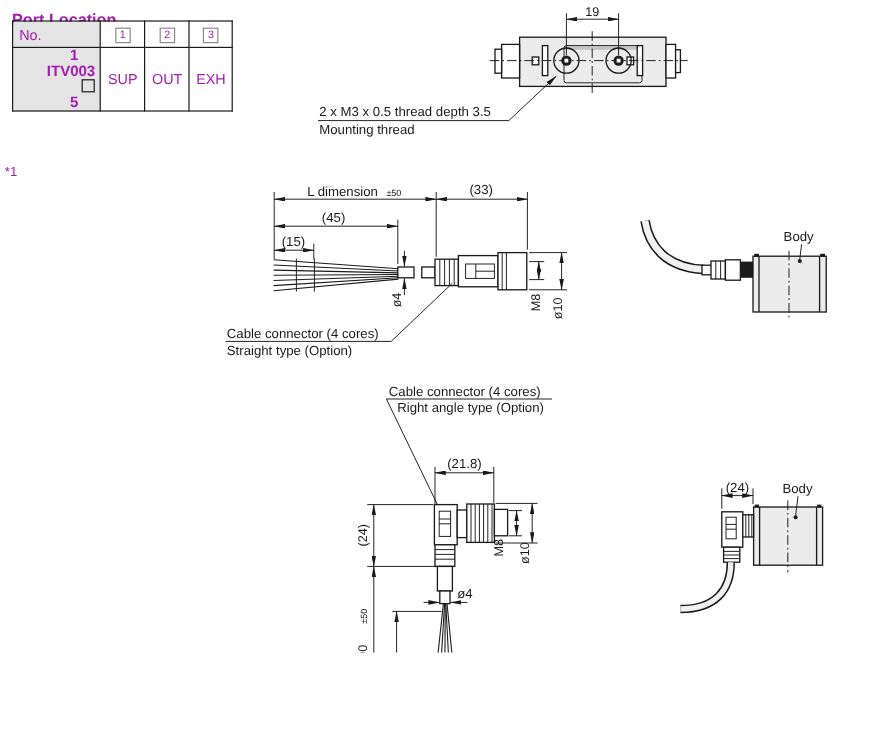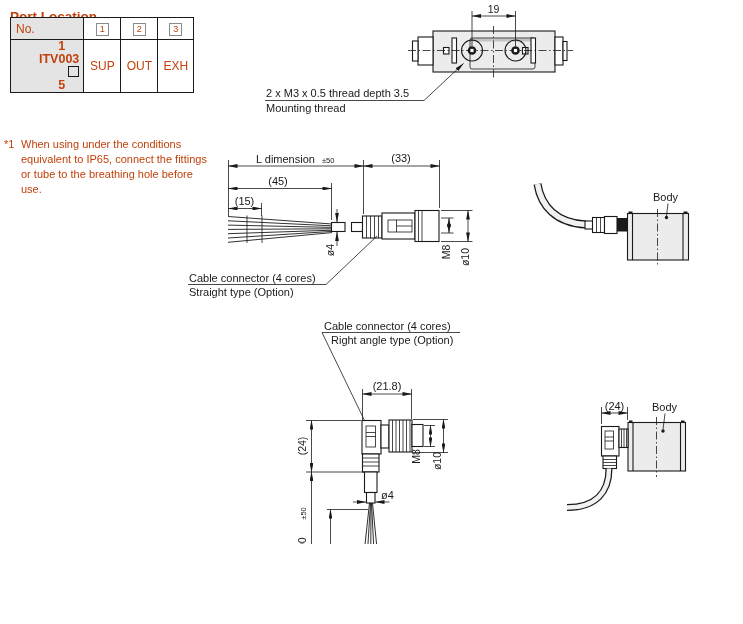--- a/index.html
+++ b/index.html
@@ -1,18 +1,18 @@
 <!DOCTYPE html>
 <html><head>
 <meta charset="utf-8">
 <style>
   html,body { margin:0; padding:0; background:#fff; }
   .page {
     position:relative; width:743px; height:544px; background:#ffffff;
-    font-family:"Liberation Sans","DejaVu Sans",sans-serif; color:#c2410c; overflow:hidden;
+    font-family:"Liberation Sans","DejaVu Sans",sans-serif; color:#a21caf; overflow:hidden;
   }
   .page-heading { position:absolute; left:10px; top:9px; font-size:13.5px; font-weight:bold; }
 
   table.port-table { position:absolute; left:10px; top:17px; border-collapse:collapse; table-layout:fixed; }
   .port-table td { border:1.3px solid #1a1a1a; text-align:center; font-size:12px; padding:0; background:#fff; }
   .port-table .hdr-row td { height:21px; }
   .port-table .data-row td { height:46px; }
   .c0 { width:64px; } .c1 { width:36px; } .c2 { width:36px; } .c3 { width:35px; }
   .gray-cell { background:#e4e4e4 !important; }
   .no-cell { text-align:left !important; padding-left:5px !important; }
@@ -68,21 +68,20 @@
       <td class="c1">SUP</td>
       <td class="c2">OUT</td>
       <td class="c3">EXH</td>
     </tr>
   </tbody>
     </table>
 
   <div class="note">
     <span class="note-marker">*1</span>
     <span class="note-body">
-      <span class="note-p">When using under the conditions equivalent to IP65, connect the fittings or tube to the breathing hole before use.</span>
     </span>
   </div>
 
   <svg class="draw" width="743" height="624" viewBox="0 0 743 624">
     <defs>
       <marker id="arr" viewBox="0 0 10 4" refX="9.5" refY="2" markerWidth="9.5" markerHeight="3.8" orient="auto-start-reverse" markerUnits="userSpaceOnUse">
         <path d="M0,0 L10,2 L0,4 Z" fill="#1a1a1a"></path>
       </marker>
     </defs>
 

